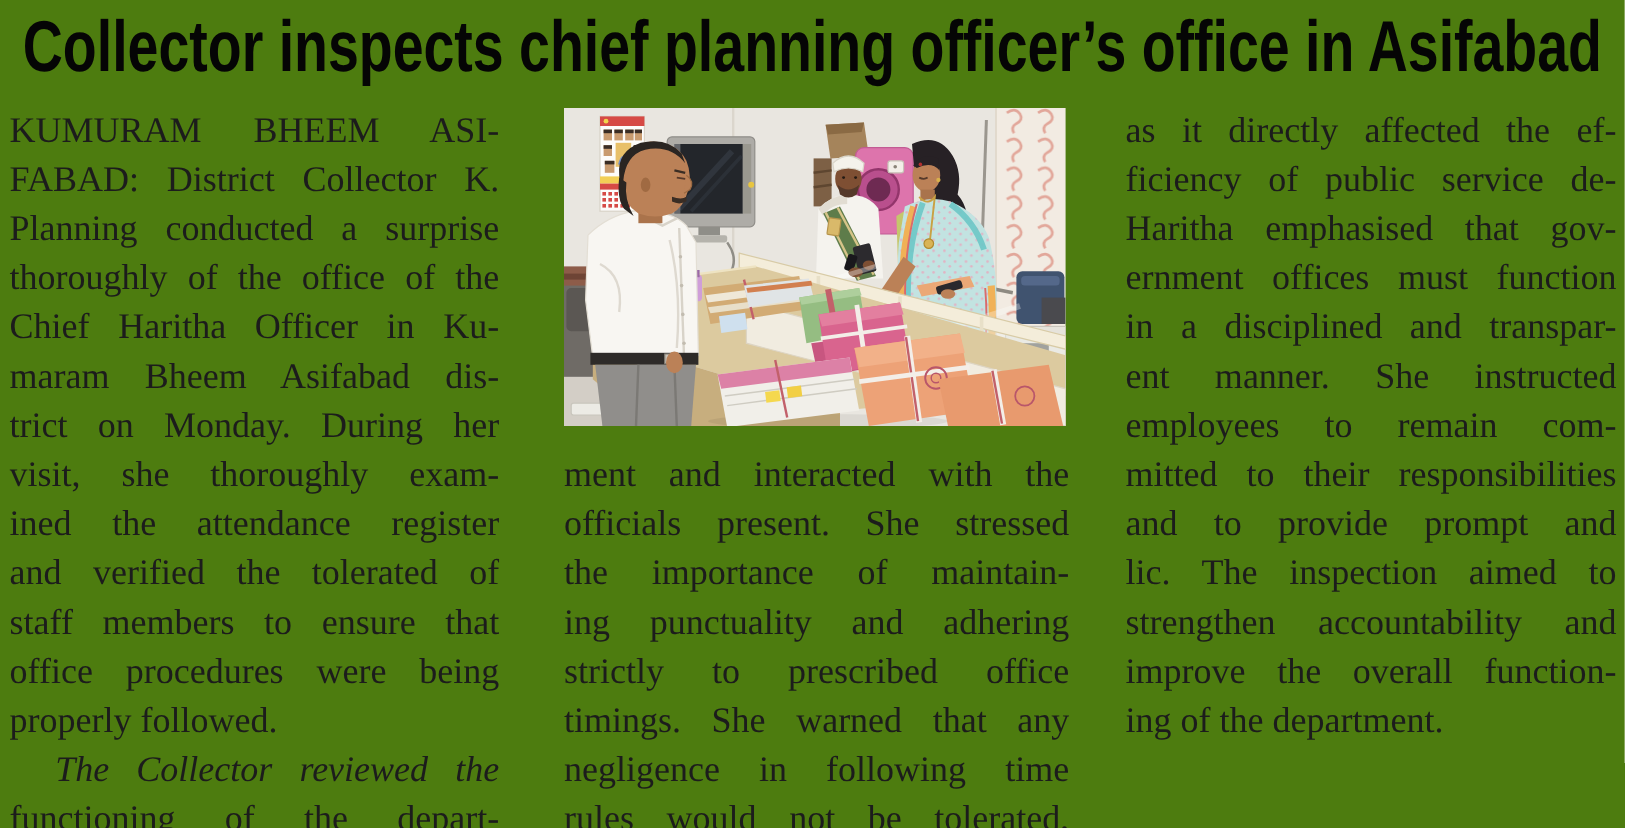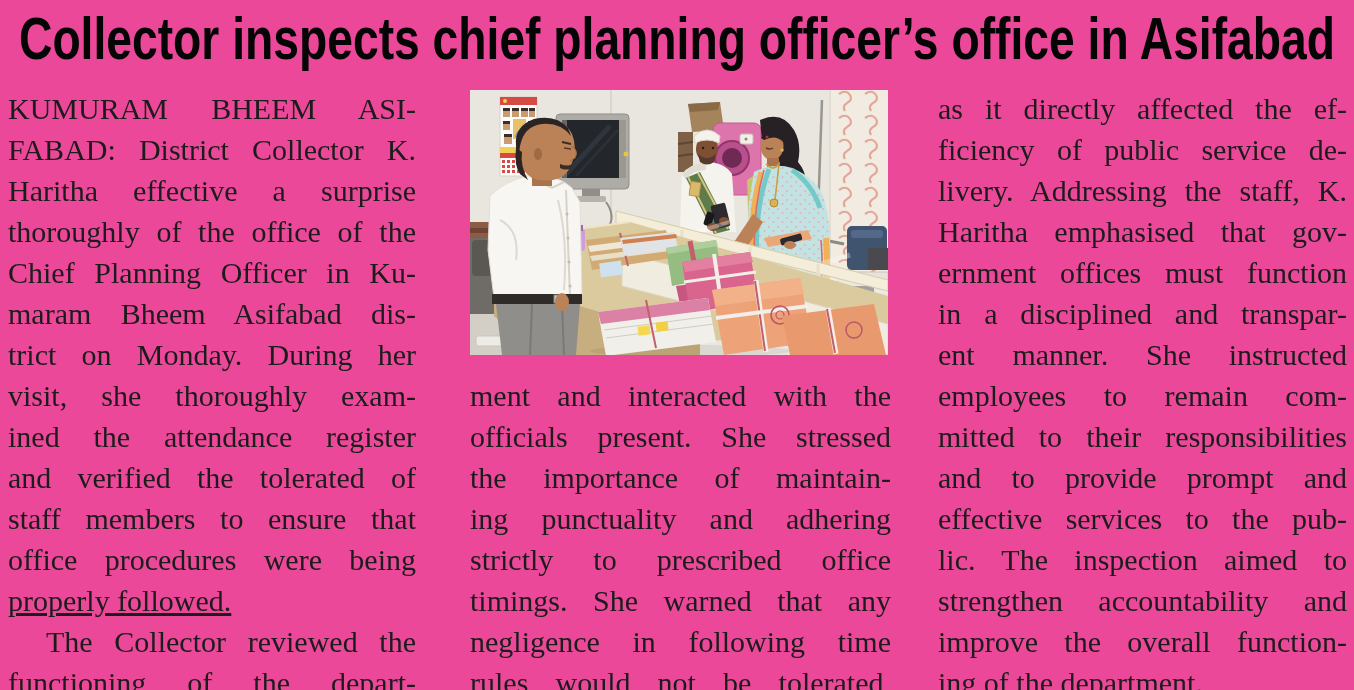--- a/index.html
+++ b/index.html
@@ -1,47 +1,47 @@
 <!DOCTYPE html>
 <html><head>
 <meta charset="utf-8">
 <style>
   html,body{margin:0;padding:0;background:#ffffff;}
   body{width:1354px;height:690px;overflow:hidden;position:relative;
        font-family:"Liberation Serif", serif;color:#1c1c1c;}
-  .page{position:relative;width:1354px;height:690px;background:#ec4899;}
+  .page{position:relative;width:1354px;height:690px;background:#4d7c0f;}
   .headline-wrap{position:absolute;top:2px;left:0;width:1354px;height:78px;}
   .hl{font-family:"Liberation Sans", sans-serif;font-weight:700;font-size:60px;fill:#050505;}
   .col{position:absolute;top:88px;font-size:30px;line-height:41px;}
   .col1{left:8px;width:408px;}
   .col2{left:470px;width:421px;}
   .col3{left:938px;width:409px;}
   .tl{height:41px;text-align:justify;text-align-last:justify;overflow:hidden;white-space:normal;}
-  .tl.end{text-align:center;text-align-last:left;text-decoration:underline;}
-  .tl.ind{text-indent:38px;}
+  .tl.end{text-align:center;text-align-last:left;}
+  .tl.ind{text-indent:38px;font-style:italic;}
   figure.photo{margin:2px 0 0 0;padding:0;width:418px;height:265px;}
   .lines2{margin-top:20px;}
 </style>
 </head>
 <body>
 
 <div class="page">
 
   <div class="headline-wrap">
     <svg width="1354" height="78" viewBox="0 0 1354 78">
       <text class="hl" x="677" y="57" text-anchor="middle" textLength="1316" lengthAdjust="spacingAndGlyphs">Collector inspects chief planning officer’s office in Asifabad</text>
     </svg>
   </div>
 
   <div class="col col1">
       <div class="tl">KUMURAM BHEEM ASI-</div>
       <div class="tl">FABAD: District Collector K.</div>
-      <div class="tl">Haritha effective a surprise</div>
+      <div class="tl">Planning conducted a surprise</div>
       <div class="tl">thoroughly of the office of the</div>
-      <div class="tl">Chief Planning Officer in Ku-</div>
+      <div class="tl">Chief Haritha Officer in Ku-</div>
       <div class="tl">maram Bheem Asifabad dis-</div>
       <div class="tl">trict on Monday. During her</div>
       <div class="tl">visit, she thoroughly exam-</div>
       <div class="tl">ined the attendance register</div>
       <div class="tl">and verified the tolerated of</div>
       <div class="tl">staff members to ensure that</div>
       <div class="tl">office procedures were being</div>
       <div class="tl end">properly followed.</div>
       <div class="tl ind">The Collector reviewed the</div>
       <div class="tl">functioning of the depart-</div>
@@ -297,28 +297,26 @@
         <div class="tl">strictly to prescribed office</div>
         <div class="tl">timings. She warned that any</div>
         <div class="tl">negligence in following time</div>
         <div class="tl">rules would not be tolerated,</div>
       </div>
   </div>
 
   <div class="col col3">
       <div class="tl">as it directly affected the ef-</div>
       <div class="tl">ficiency of public service de-</div>
-      <div class="tl">livery. Addressing the staff, K.</div>
       <div class="tl">Haritha emphasised that gov-</div>
       <div class="tl">ernment offices must function</div>
       <div class="tl">in a disciplined and transpar-</div>
       <div class="tl">ent manner. She instructed</div>
       <div class="tl">employees to remain com-</div>
       <div class="tl">mitted to their responsibilities</div>
       <div class="tl">and to provide prompt and</div>
-      <div class="tl">effective services to the pub-</div>
       <div class="tl">lic. The inspection aimed to</div>
       <div class="tl">strengthen accountability and</div>
       <div class="tl">improve the overall function-</div>
       <div class="tl end">ing of the department.</div>
     </div>
 
 </div>
 
 </body></html>

